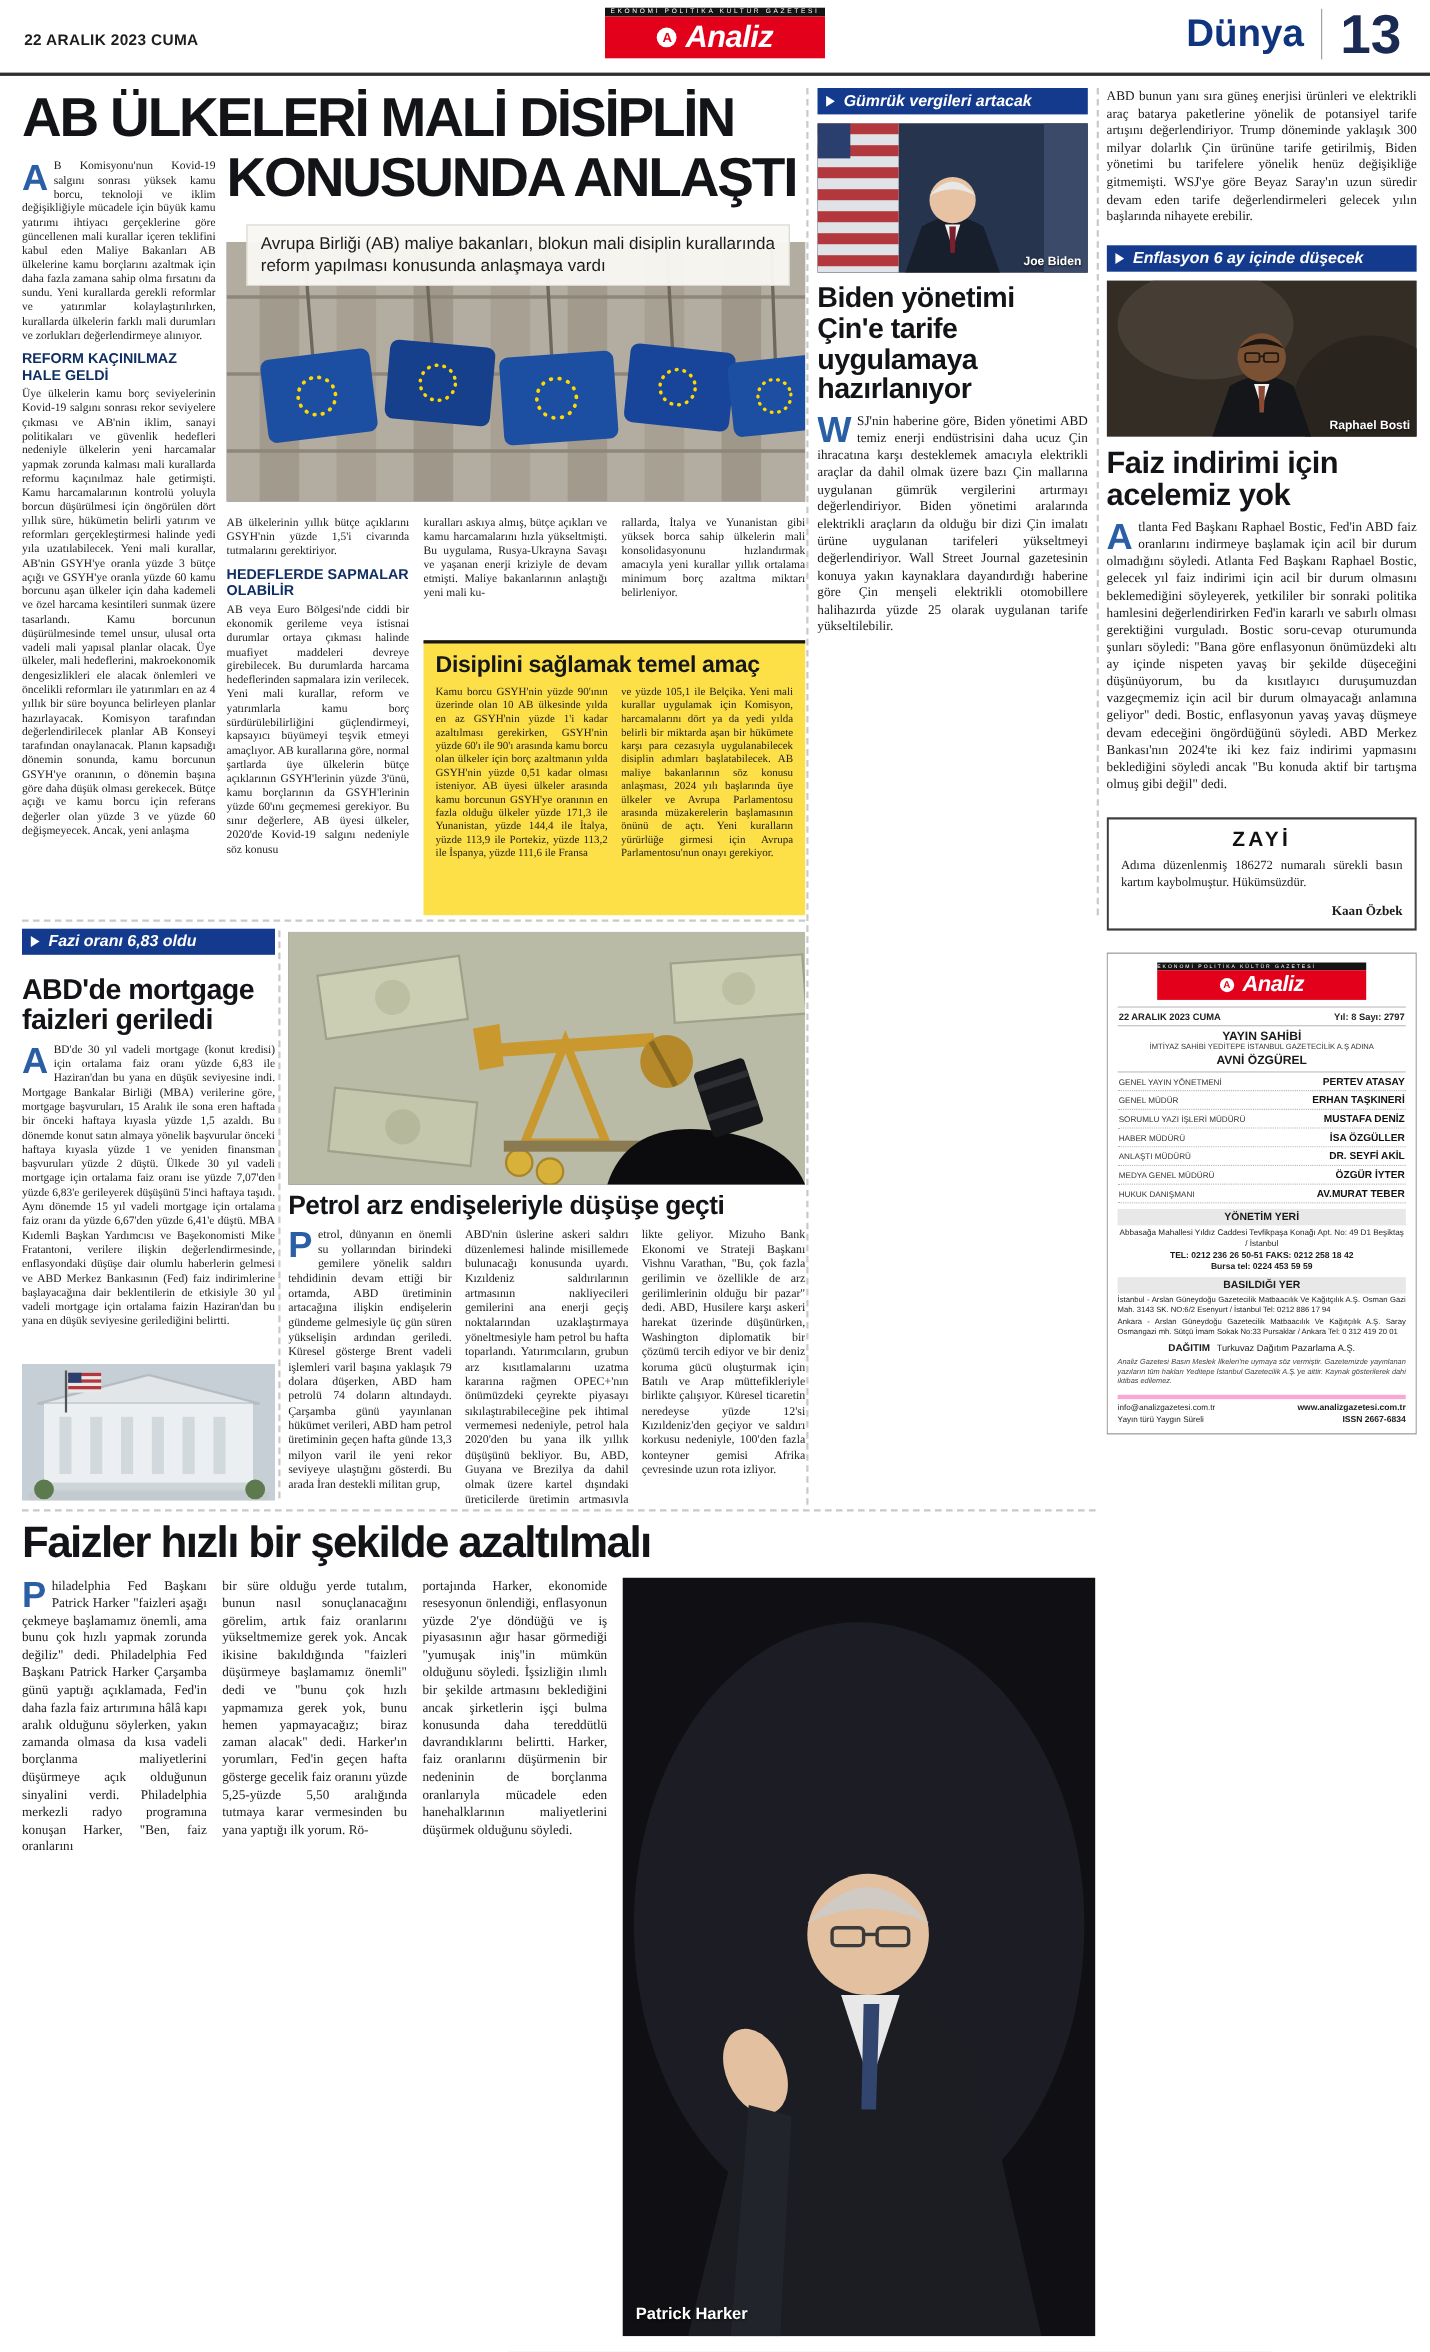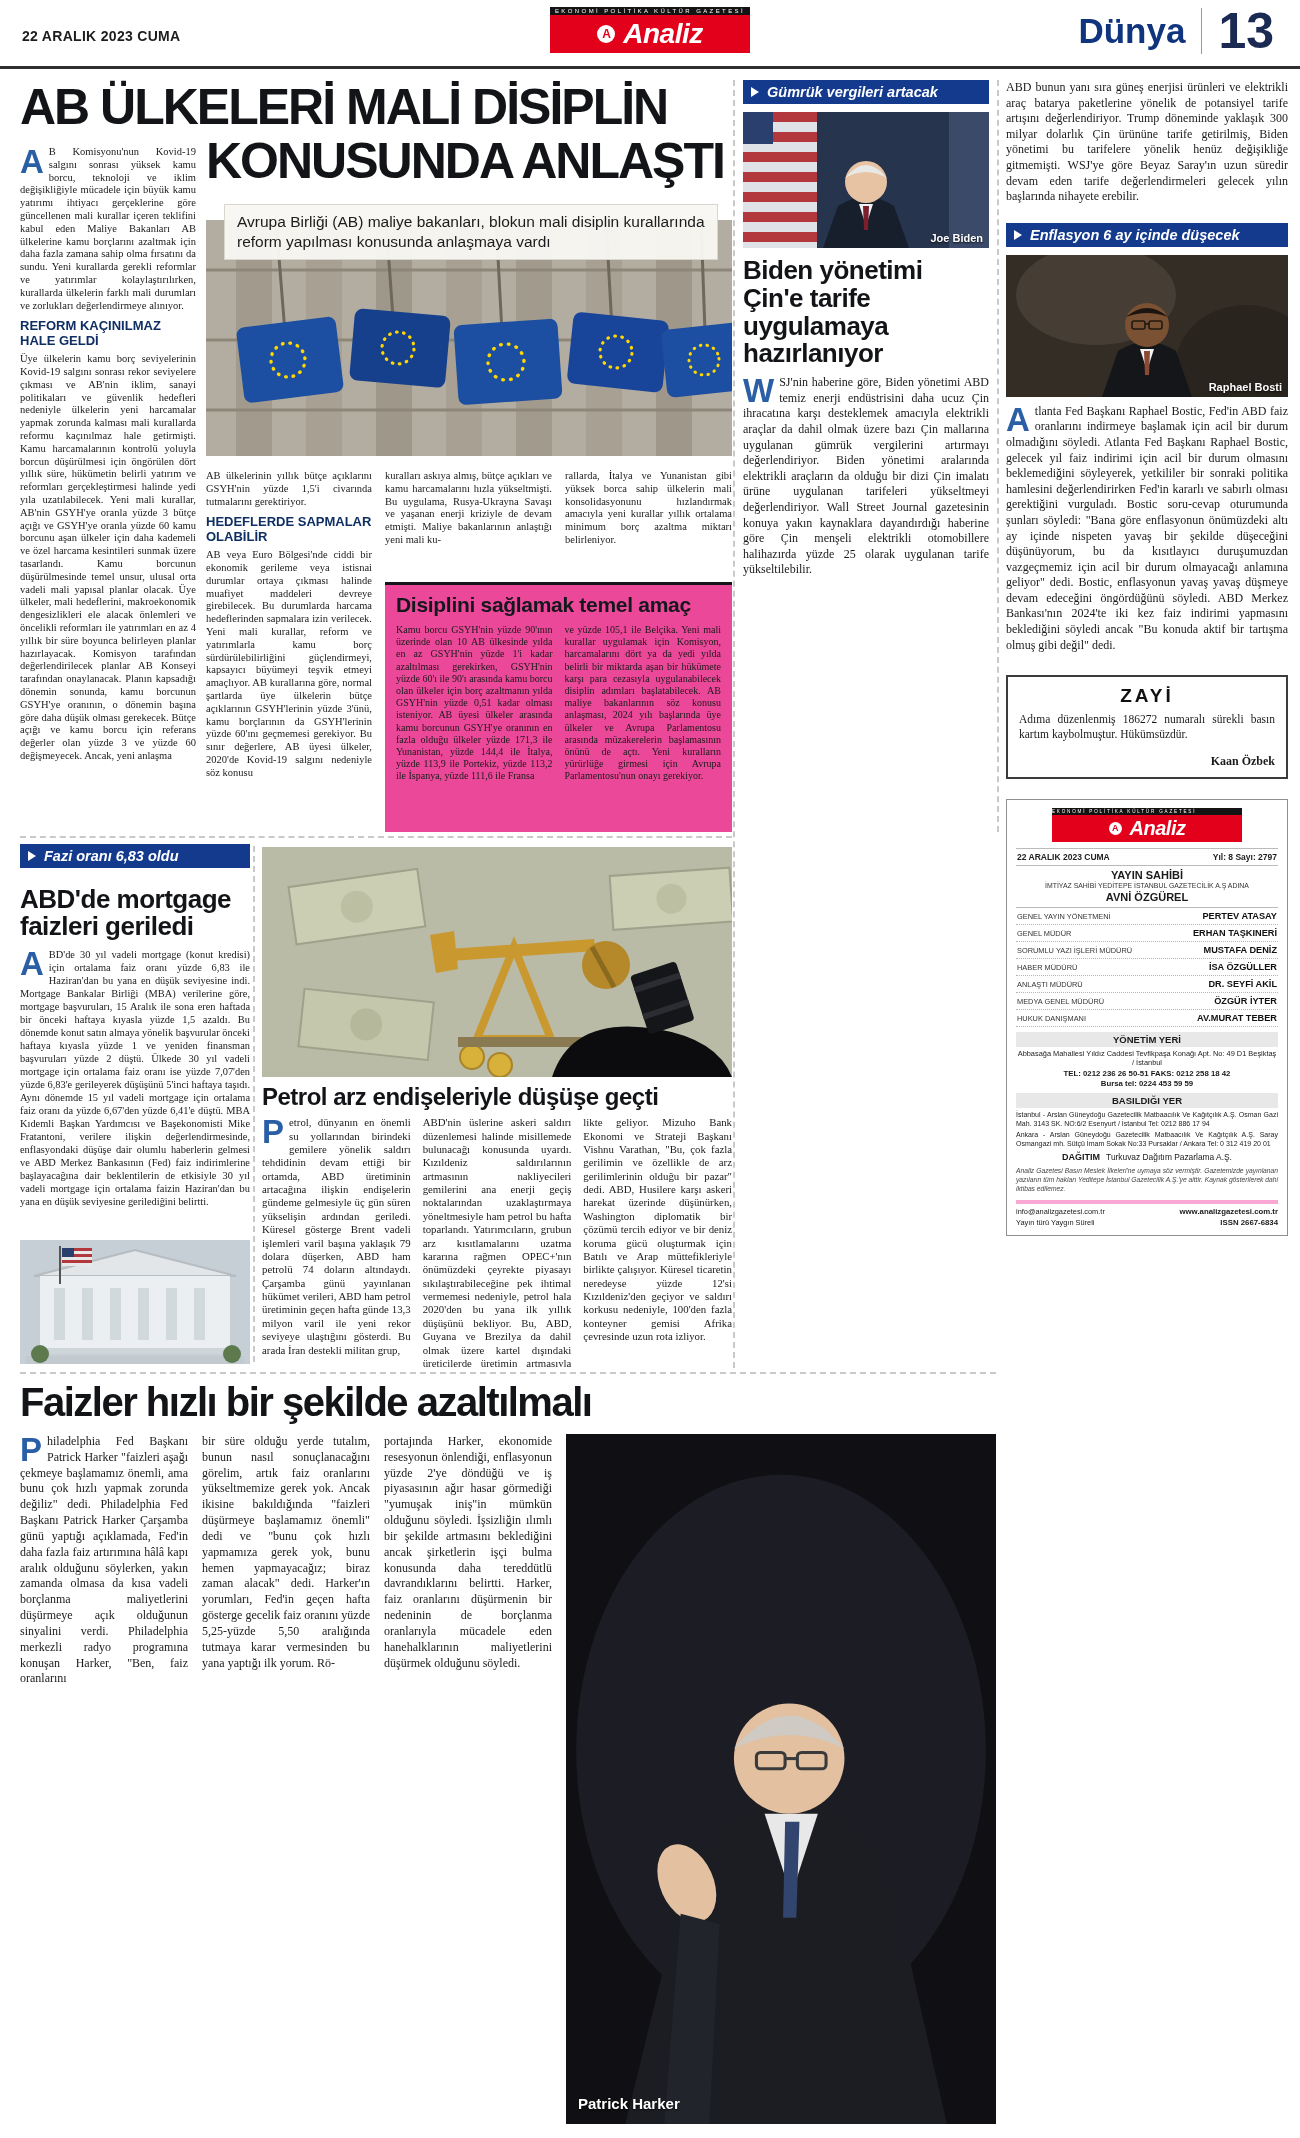--- a/index.html
+++ b/index.html
@@ -50,21 +50,21 @@
   .lead-col1{position:absolute;left:0;top:66px;width:176px;height:686px;font-size:10.5px;line-height:1.22;overflow:hidden;}
   .lead-photo{position:absolute;left:186px;top:140px;width:526px;height:236px;}
   .lead-deck{position:absolute;left:204px;top:124px;width:468px;background:rgba(248,247,242,.96);
              border:1px solid #d8d6cd;padding:7px 12px;font-family:"Liberation Sans",sans-serif;
              font-size:15.5px;line-height:1.3;color:#1c1c1c;z-index:2;}
   .lead-cols{position:absolute;left:186px;top:390px;width:526px;height:362px;display:flex;gap:13px;}
   .lead-colA{width:166px;flex:none;font-size:10.5px;line-height:1.22;overflow:hidden;}
   .lead-right{flex:1;display:flex;flex-direction:column;}
   .lead-row{display:flex;gap:13px;height:104px;flex:none;overflow:hidden;font-size:10.5px;line-height:1.22;}
   .lead-row > p{flex:1;}
-  .amac-box{margin-top:8px;flex:1;background:#ec4899;border-top:3px solid #15151a;padding:8px 11px;overflow:hidden;}
+  .amac-box{margin-top:8px;flex:1;background:#fde047;border-top:3px solid #15151a;padding:8px 11px;overflow:hidden;}
   .amac-title{font-family:"Liberation Sans",sans-serif;font-weight:bold;font-size:21px;color:#14171c;
               letter-spacing:-.3px;margin:0 0 7px;}
   .amac-cols{display:flex;gap:12px;}
   .amac-cols p{flex:1;font-size:10px;line-height:1.22;height:190px;overflow:hidden;}
 
   
   .biden-col{position:absolute;left:743px;top:80px;width:246px;height:752px;display:flex;flex-direction:column;overflow:hidden;}
   .biden-photo{height:136px;margin-top:8px;}
   .biden-h{font-size:26px;line-height:1.07;letter-spacing:-.5px;margin:9px 0 0;}
   .biden-body{margin-top:7px;font-size:12px;line-height:1.3;overflow:hidden;}
@@ -276,20 +276,21 @@
         <polygon points="134,94 148,94 141,116" fill="#f2f2f2"></polygon>
         <polygon points="138,96 144,96 143,120 139,120" fill="#8a4a33"></polygon>
         <circle cx="141" cy="70" r="22" fill="#7b5134"></circle>
         <path d="M120,62 Q141,44 162,62 Q141,54 120,62 Z" fill="#1c1410"></path>
         <rect x="126" y="66" width="13" height="8" rx="2" fill="none" stroke="#20180f" stroke-width="1.6"></rect>
         <rect x="143" y="66" width="13" height="8" rx="2" fill="none" stroke="#20180f" stroke-width="1.6"></rect>
         <line x1="139" y1="69" x2="143" y2="69" stroke="#20180f" stroke-width="1.6"></line>
       </svg>
       <span class="caption">Raphael Bosti</span>
     </div>
+    <h2 class="hl bostic-h">Faiz indirimi için acelemiz yok</h2>
     <p class="just bostic-body"><span class="dropcap">A</span><span>tlanta Fed Başkanı Raphael Bostic, Fed'in ABD faiz oranlarını indirmeye başlamak için acil bir durum olmadığını söyledi. Atlanta Fed Başkanı Raphael Bostic, gelecek yıl faiz indirimi için acil bir durum olmasını beklemediğini söyleyerek, yetkililer bir sonraki politika hamlesini değerlendirirken Fed'in kararlı ve sabırlı olması gerektiğini vurguladı. Bostic soru-cevap oturumunda şunları söyledi: "Bana göre enflasyonun önümüzdeki altı ay içinde nispeten yavaş bir şekilde düşeceğini düşünüyorum, bu da kısıtlayıcı duruşumuzdan vazgeçmemiz için acil bir durum olmayacağı anlamına geliyor" dedi. Bostic, enflasyonun yavaş yavaş düşmeye devam edeceğini öngördüğünü söyledi. ABD Merkez Bankası'nın 2024'te iki kez faiz indirimi yapmasını beklediğini söyledi ancak "Bu konuda aktif bir tartışma olmuş gibi değil" dedi.</span></p>
 
     <div class="zayi">
       <div class="zayi-title">ZAYİ</div>
       <p class="zayi-body">Adıma düzenlenmiş 186272 numaralı sürekli basın kartım kaybolmuştur. Hükümsüzdür.</p>
       <div class="zayi-sig">Kaan Özbek</div>
     </div>
 
     <div class="imprint">
       <div class="imp-logo">

